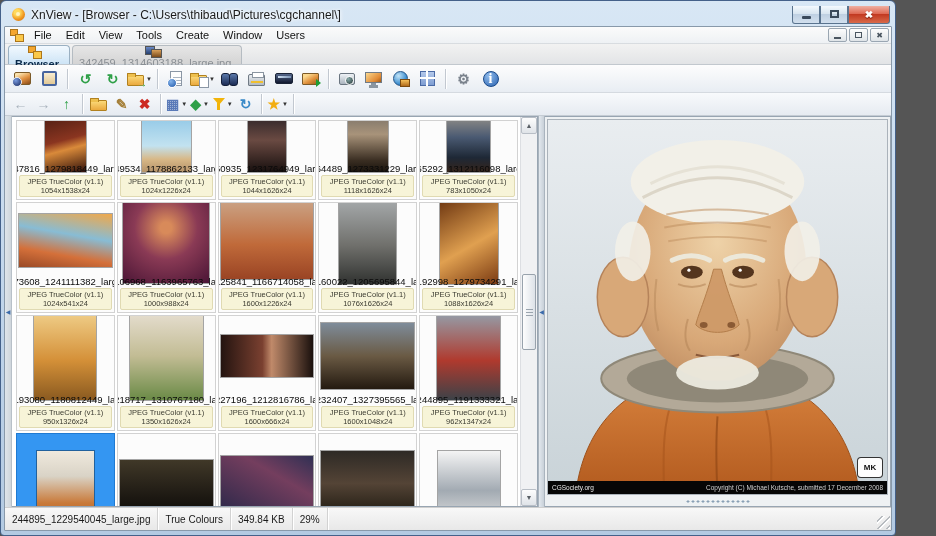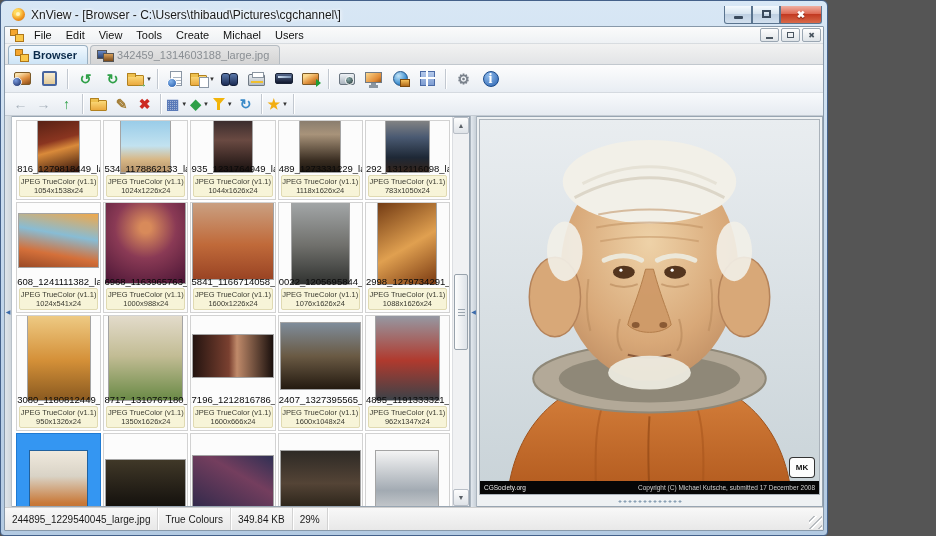--- a/index.html
+++ b/index.html
@@ -1,19 +1,19 @@
 <!DOCTYPE html>
 <html><head>
 <meta charset="utf-8">
 <style>
   * { box-sizing: border-box; margin: 0; padding: 0; }
   html,body { width: 936px; height: 536px; font-family: "Liberation Sans", sans-serif; background:#555; }
 
   .window{
-    width:828px;height:536px;
+    width:896px;height:536px;
     border:1px solid #44618a;border-radius:6px 6px 4px 4px;
     background:linear-gradient(180deg,#d8e7f5 0%,#bfd4ea 60%,#b3cae2 100%);
     padding:0 3px 3px 3px; overflow:hidden; position:relative;
   }
 
   
   .titlebar{height:25px;display:flex;align-items:center;padding:2px 2px 0 7px;}
   .app-icon{width:15px;height:15px;position:relative;margin-right:5px;flex:0 0 auto;}
   .app-icon::before{content:'';position:absolute;inset:1px;border-radius:50%;
     background:radial-gradient(circle at 40% 35%,#ffd95e 25%,#f0951e 60%,#c56a10);}
@@ -39,21 +39,21 @@
   .menu-item{font-size:11px;color:#111;padding:13px 7px;cursor:default;}
   .menubar .spacer{flex:1;}
   .mdi-btn{width:19px;height:14px;border:1px solid #9aa6b2;background:linear-gradient(#fdfdfd,#dfe4e8);
     display:flex;align-items:center;justify-content:center;font-size:8px;color:#4a5560;margin-left:2px;border-radius:2px;}
   .mdi-btn .bar{width:7px;height:2px;background:#4a5560;margin-top:5px;}
   .mdi-btn .box{width:7px;height:6px;border:1px solid #4a5560;}
 
   
   .tabbar{height:21px;display:flex;align-items:flex-end;background:linear-gradient(#f2f2f2,#e2e4e6);padding:0 0 0 3px;border-bottom:1px solid #c2c8ce;}
   .tab{display:flex;align-items:center;height:19px;padding:0 10px 0 6px;margin-right:2px;border:1px solid #9ab0c2;border-bottom:none;
-    border-radius:4px 4px 0 0;font-size:11px;white-space:nowrap;}
+    border-radius:4px 4px 0 0;font-size:11px;white-space:nowrap;flex-direction:column;}
   .tab.active{background:linear-gradient(#f2f9ff,#cde4f6);color:#0a2a4a;font-weight:bold;}
   .tab.inactive{background:linear-gradient(#e6e6e6,#d4d4d4);color:#8a8f94;border-color:#b5bcc2;}
   .imgchip-icon{width:16px;height:11px;position:relative;display:inline-block;margin-right:4px;flex:0 0 auto;}
   .imgchip-icon::before{content:'';position:absolute;left:0;top:0;width:8px;height:7px;background:linear-gradient(#6a8ac8,#27406e);border:1px solid #555;}
   .imgchip-icon::after{content:'';position:absolute;left:6px;top:3px;width:9px;height:7px;background:linear-gradient(#d8a05a,#7a4a1a);border:1px solid #555;}
 
   
   .toolbar-main{height:28px;display:flex;align-items:center;background:linear-gradient(#fdfdfd,#e8edf3);border-bottom:1px solid #d5dae0;padding:0 4px;}
   .toolbar-nav{height:23px;display:flex;align-items:center;background:linear-gradient(#f8fafc,#e6ebf1);border-bottom:1px solid #c5ccd4;padding:0 4px;}
   .tbtn{display:flex;align-items:center;justify-content:center;min-width:25px;height:24px;margin:0 1px;border-radius:3px;cursor:default;}
@@ -182,21 +182,21 @@
   <div class="frame">
 
     <div class="menubar">
       <span class="tree-icon"></span>
       <span style="display:flex">
           <span class="menu-item">File</span>
           <span class="menu-item">Edit</span>
           <span class="menu-item">View</span>
           <span class="menu-item">Tools</span>
           <span class="menu-item">Create</span>
-          <span class="menu-item">Michael</span>
+          <span class="menu-item">Window</span>
           <span class="menu-item">Users</span>
         </span>
       <span class="spacer"></span>
       <span class="mdi-btn">
           <span class="bar"></span>
         </span>
       <span class="mdi-btn">
           <span class="box"></span>
         </span>
       <span class="mdi-btn">

